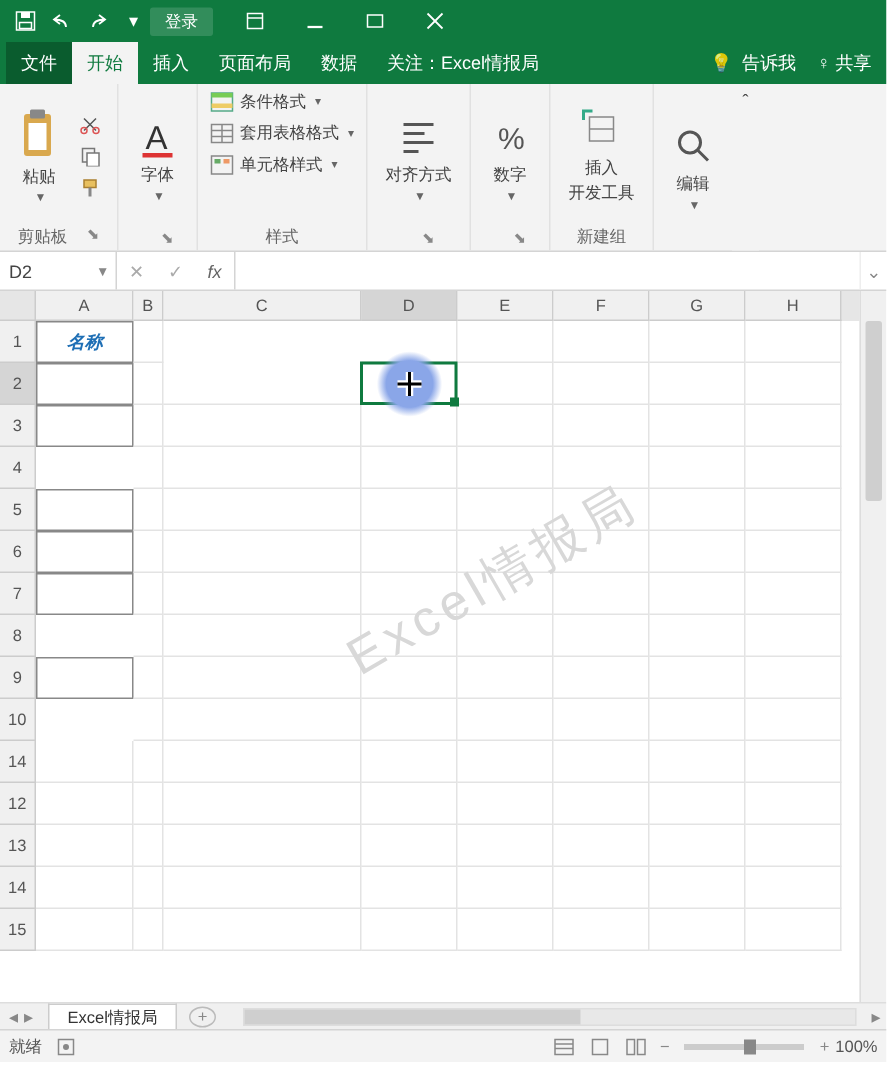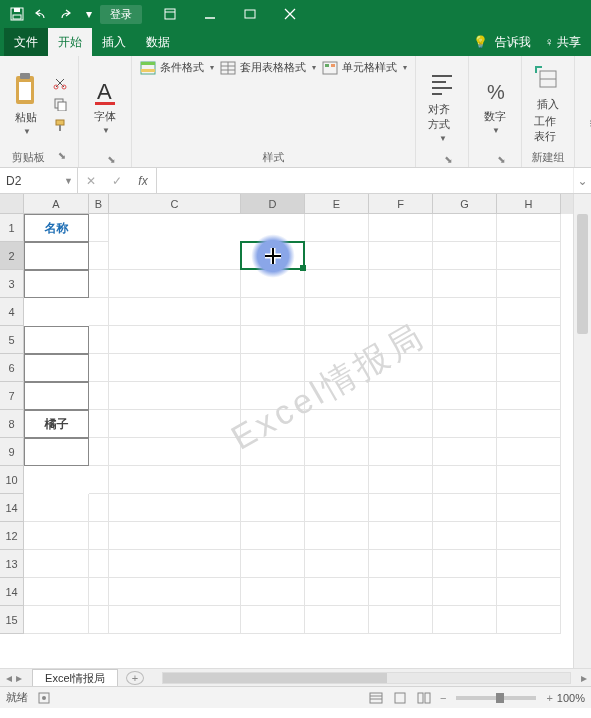--- a/index.html
+++ b/index.html
@@ -46,21 +46,21 @@
 .formula-input { flex:1; padding:0 6px; display:flex; align-items:center; }
 
 
 .grid-wrap { position:relative; height: 492px; overflow:hidden; background:#fff; }
 .colheads { position:absolute; top:0; left:24px; right:18px; height:20px; display:flex; background:#e6e6e6; }
 .rowheads { position:absolute; top:20px; left:0; width:24px; background:#e6e6e6; }
 .selectall { position:absolute; top:0; left:0; width:24px; height:20px; background:#e6e6e6; border-right:1px solid #ccc; border-bottom:1px solid #ccc; }
 .ch { border-right:1px solid #ccc; border-bottom:1px solid #ccc; display:flex; align-items:center; justify-content:center; font-size:11px; color:#555; background:#f0f0f0; }
 .ch.sel, .rh.sel { background:#d5d5d5; }
 .rh { height:28px; border-right:1px solid #ccc; border-bottom:1px solid #ccc; display:flex; align-items:center; justify-content:center; font-size:11px; color:#555; background:#f0f0f0; }
-.cells { position:absolute; top:20px; left:24px; right:18px; bottom:18px; }
+.cells { position:absolute; top:20px; left:24px; right:18px; bottom:18px;font-style:italic; }
 .cell { position:absolute; border-right:1px solid #e3e3e3; border-bottom:1px solid #e3e3e3; display:flex; align-items:center; justify-content:center; font-size:12px; }
 .bordered { border:1px solid #888; }
 .header-cell { font-weight:bold; color:#1f6fb5; }
 .active-cell { position:absolute; border:2px solid #0f7a3f; background:transparent; pointer-events:none; }
 .active-handle { position:absolute; width:6px; height:6px; background:#0f7a3f; right:-3px; bottom:-3px; }
 .cursor-halo { position:absolute; width:44px; height:44px; border-radius:50%; background:radial-gradient(circle,#8aa6e8 0%,#8aa6e8 50%,rgba(138,166,232,0) 70%); transform:translate(-50%,-50%); }
 .plus-cursor { position:absolute; transform:translate(-50%,-50%); }
 .vscroll { position:absolute; top:0; right:0; width:18px; bottom:18px; background:#f0f0f0; border-left:1px solid #ddd; }
 .vthumb { position:absolute; top:20px; left:3px; right:3px; height:120px; background:#cfcfcf; border-radius:2px; }
 .hscroll-area { position:absolute; left:0; right:0; bottom:0; height:18px; background:#f0f0f0; border-top:1px solid #ddd; display:flex; align-items:center; }
@@ -130,21 +130,23 @@
           <line x1="11" y1="1" x2="1" y2="11" stroke="#fff" stroke-width="1.2"></line>
         </svg>
       </div>
   </div>
 </div>
 
 <div class="tabs">
   <div class="tab file">文件</div>
   <div class="tab active">开始</div>
   <div class="tab">插入</div>
+  <div class="tab">页面布局</div>
   <div class="tab">数据</div>
+  <div class="tab">关注：Excel情报局</div>
   <div class="right">
     <span class="icon">💡</span>
     <span>告诉我</span>
     <span style="margin-left:8px">♀ <span>共享</span></span>
   </div>
 </div>
 
 <div class="ribbon">
   <div class="group">
     <div class="group-body">
@@ -196,21 +198,21 @@
         <span class="dd">▼</span>
       </div>
     </div>
     <div class="group-label">
         <span></span>
         <span class="dialog-launcher">⬊</span>
       </div>
   </div>
 
   <div class="group" style="align-items:flex-start;">
-    <div class="group-body" style="flex-direction:row; align-items:flex-start; gap:6px;">
+    <div class="group-body" style="flex-direction:column; align-items:flex-start; gap:6px;">
       <div class="style-row">
           <svg width="16" height="14">
             <rect x="1" y="1" width="14" height="12" fill="none" stroke="#5a8"></rect>
             <rect x="1" y="1" width="14" height="3" fill="#7c5"></rect>
             <rect x="1" y="8" width="14" height="3" fill="#ec6"></rect>
           </svg>
           <span>条件格式</span>
           <span class="dd">▾</span>
         </div>
       <div class="style-row">
@@ -275,21 +277,21 @@
 
   <div class="group">
     <div class="group-body">
       <div class="big-btn">
         <svg width="28" height="30">
             <rect x="6" y="6" width="16" height="16" fill="none" stroke="#888"></rect>
             <line x1="6" y1="14" x2="22" y2="14" stroke="#888"></line>
             <path d="M2 8 L2 2 L8 2" fill="none" stroke="#3a8" stroke-width="2"></path>
           </svg>
         <span class="lbl">插入</span>
-        <span class="lbl">工作表行</span>
+        <span class="lbl">开发工具</span>
       </div>
     </div>
     <div class="group-label">
         <span>新建组</span>
       </div>
   </div>
 
   <div class="group" style="border-right:none;">
     <div class="group-body">
       <div class="big-btn">
@@ -397,21 +399,20 @@
       <div class="cell" style="left: 409px; top: 140px; width: 64px; height: 28px;"></div>
       <div class="cell" style="left: 473px; top: 140px; width: 64px; height: 28px;"></div>
       <div class="cell bordered" style="left: 0px; top: 168px; width: 65px; height: 28px; font-weight: bold;"></div>
       <div class="cell" style="left: 65px; top: 168px; width: 20px; height: 28px;"></div>
       <div class="cell" style="left: 85px; top: 168px; width: 132px; height: 28px;"></div>
       <div class="cell" style="left: 217px; top: 168px; width: 64px; height: 28px;"></div>
       <div class="cell" style="left: 281px; top: 168px; width: 64px; height: 28px;"></div>
       <div class="cell" style="left: 345px; top: 168px; width: 64px; height: 28px;"></div>
       <div class="cell" style="left: 409px; top: 168px; width: 64px; height: 28px;"></div>
       <div class="cell" style="left: 473px; top: 168px; width: 64px; height: 28px;"></div>
-      <div class="cell bordered" style="left: 0px; top: 196px; width: 65px; height: 28px; font-weight: bold;">橘子</div>
       <div class="cell" style="left: 65px; top: 196px; width: 20px; height: 28px;"></div>
       <div class="cell" style="left: 85px; top: 196px; width: 132px; height: 28px;"></div>
       <div class="cell" style="left: 217px; top: 196px; width: 64px; height: 28px;"></div>
       <div class="cell" style="left: 281px; top: 196px; width: 64px; height: 28px;"></div>
       <div class="cell" style="left: 345px; top: 196px; width: 64px; height: 28px;"></div>
       <div class="cell" style="left: 409px; top: 196px; width: 64px; height: 28px;"></div>
       <div class="cell" style="left: 473px; top: 196px; width: 64px; height: 28px;"></div>
       <div class="cell bordered" style="left: 0px; top: 224px; width: 65px; height: 28px; font-weight: bold;"></div>
       <div class="cell" style="left: 65px; top: 224px; width: 20px; height: 28px;"></div>
       <div class="cell" style="left: 85px; top: 224px; width: 132px; height: 28px;"></div>

